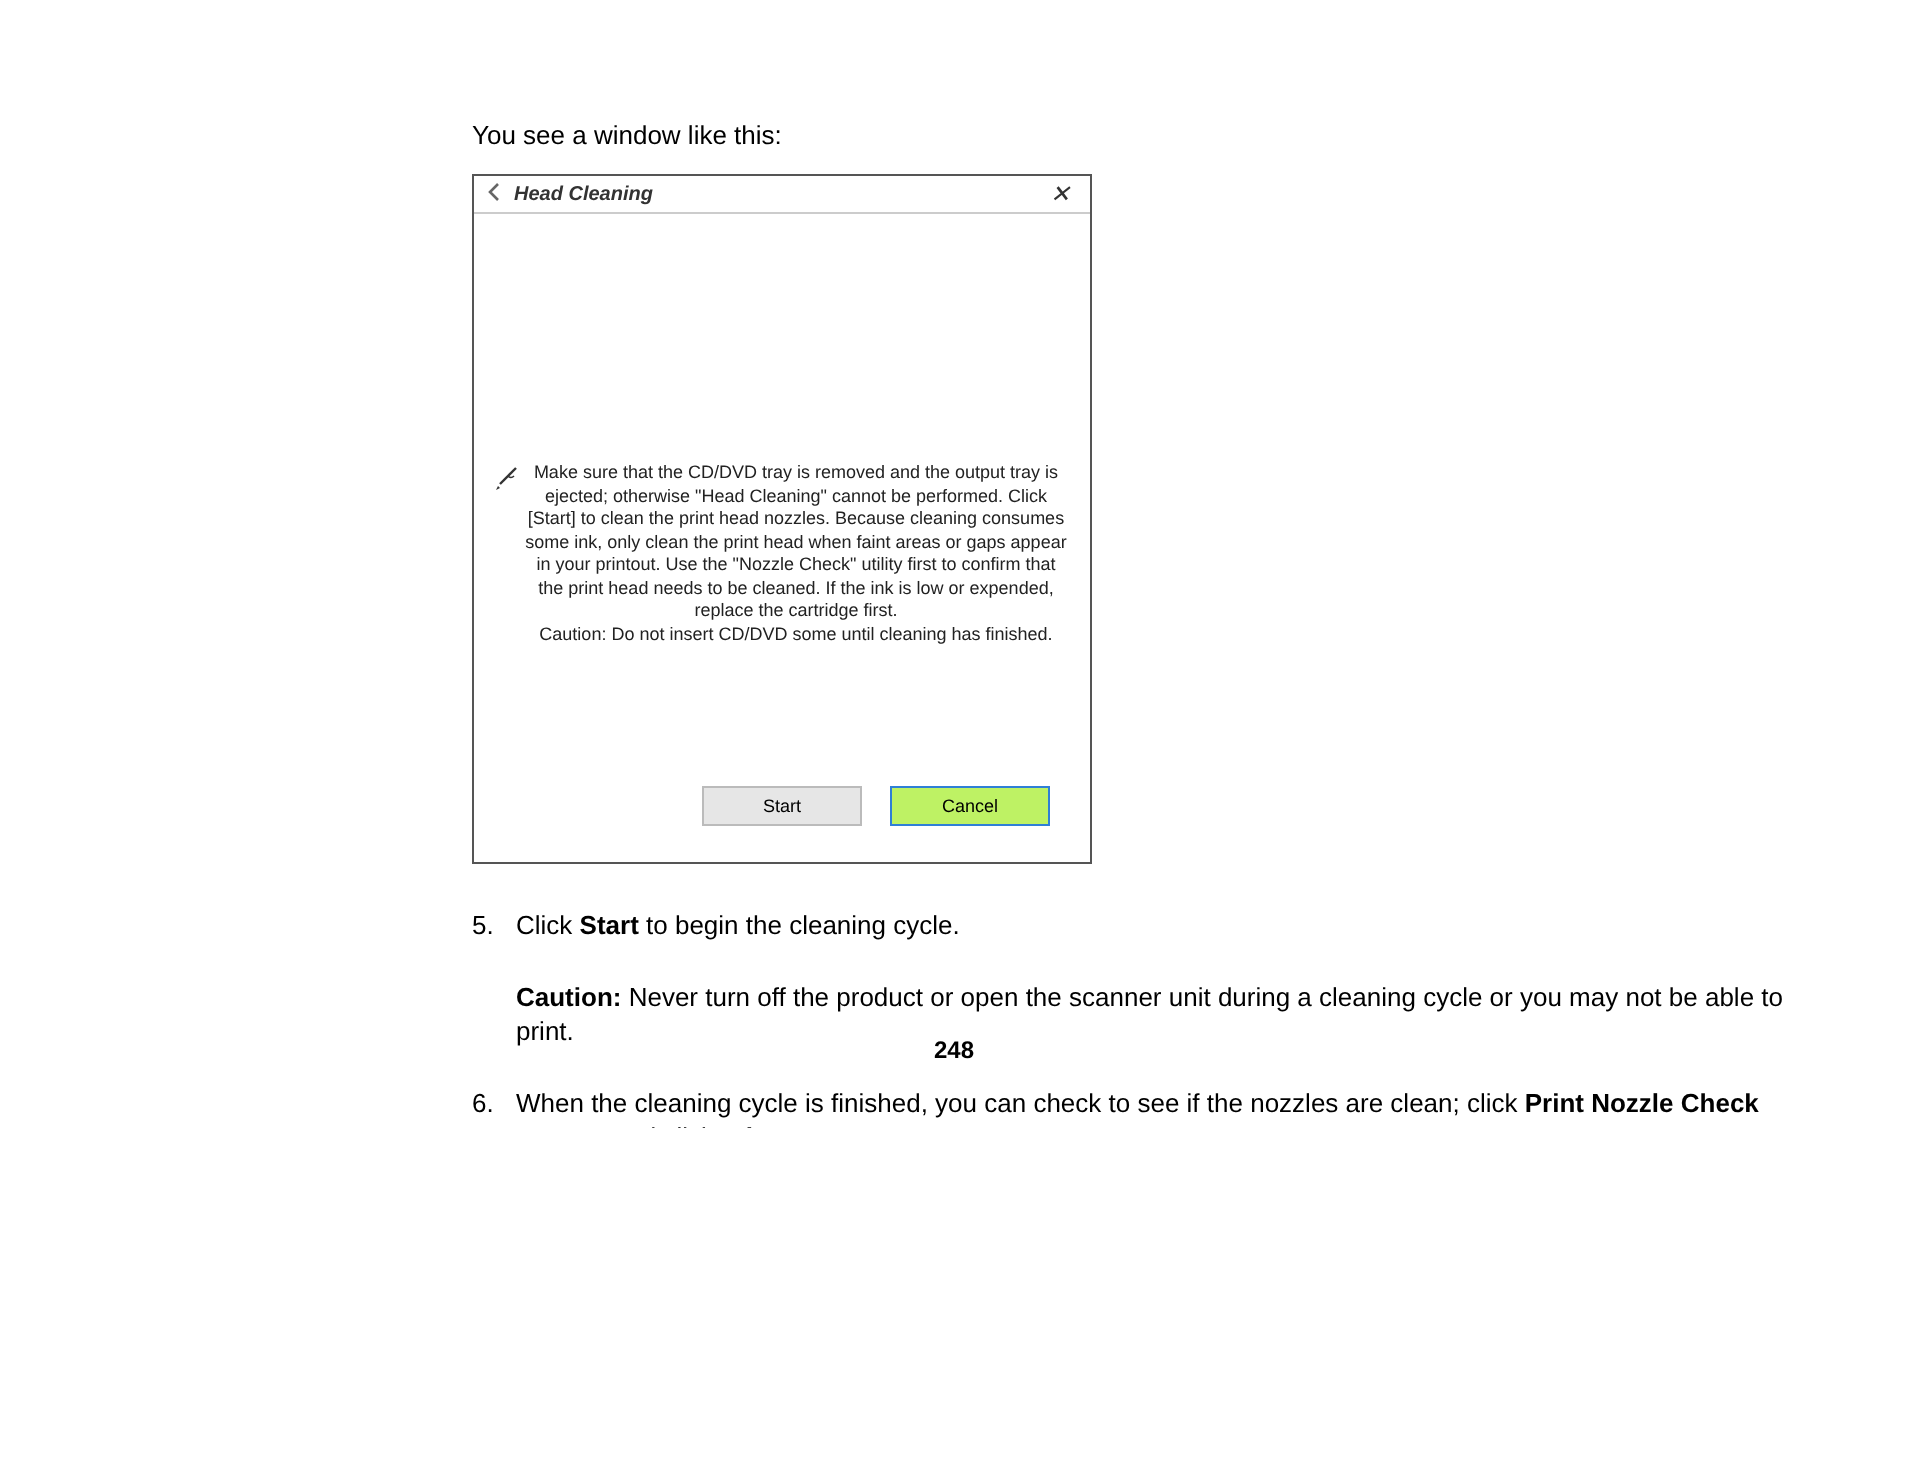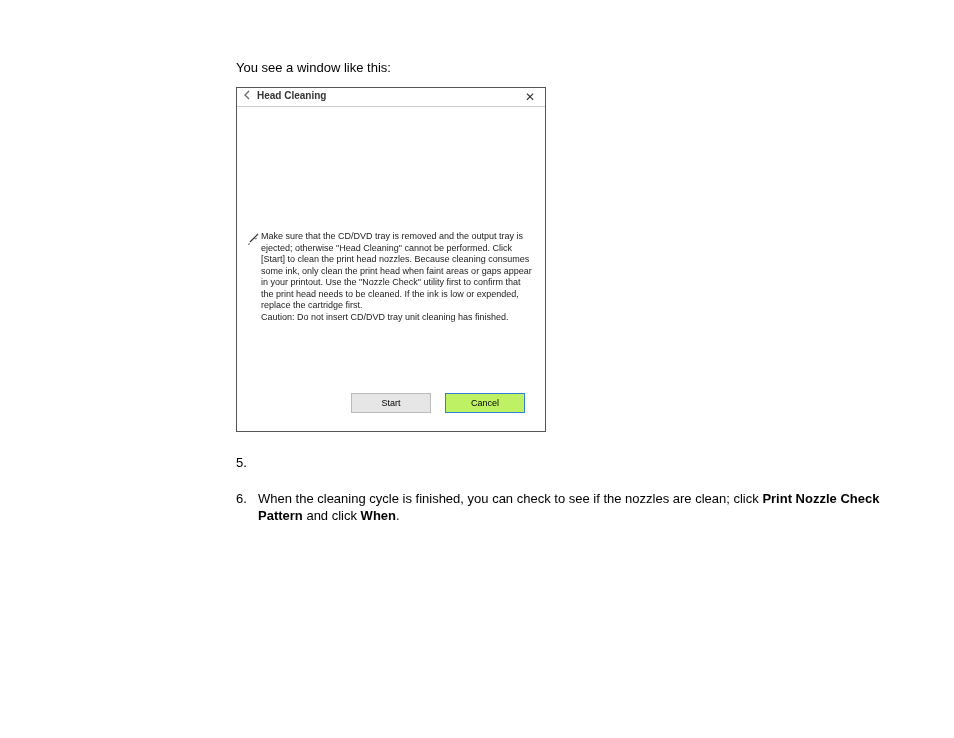--- a/index.html
+++ b/index.html
@@ -23,24 +23,26 @@
   }
   .dialog {
     margin-left: 24px;
     width: 310px;
     border: 1px solid #555;
     background: #fff;
     box-sizing: border-box;
   }
   .dialog-titlebar {
     display: flex;
+    align-items: center;
     font-size: 10px;
     padding: 2px 6px 2px 6px;
     font-weight: bold;
     color: #333;
+    font-style: italic;
   }
   .dialog-titlebar .back-icon {
     display: inline-block;
     width: 10px;
     font-weight: normal;
     color: #666;
     margin-right: 4px;
   }
   .dialog-titlebar .title-txt { flex: 1; }
   .dialog-titlebar .close-icon {
@@ -64,20 +66,21 @@
   .nozzle-icon {
     width: 18px;
     font-size: 12px;
     color: #333;
     padding-top: 1px;
   }
   .dialog-text {
     font-size: 9px;
     line-height: 1.28;
     color: #222;
+    text-align: center;
   }
   .dialog-buttons {
     display: flex;
     justify-content: flex-end;
     gap: 14px;
     padding: 4px 10px 10px 0;
   }
   .btn {
     width: 80px;
     height: 20px;
@@ -147,38 +150,45 @@
       <div class="dialog-msg-row">
         <div class="nozzle-icon">
           <svg width="14" height="14" viewBox="0 0 14 14">
             <path d="M11 2 L3 10" stroke="#333" stroke-width="1.2" fill="none"></path>
             <path d="M2 11 L1 13 L3 12 Z" fill="#333"></path>
             <path d="M7 6 C8 7 9 7 10 6" stroke="#333" stroke-width="0.8" fill="none"></path>
           </svg>
         </div>
         <div class="dialog-text">
           <span>Make sure that the CD/DVD tray is removed and the output tray is ejected; otherwise "Head Cleaning" cannot be performed. Click [Start] to clean the print head nozzles. Because cleaning consumes some ink, only clean the print head when faint areas or gaps appear in your printout. Use the "Nozzle Check" utility first to confirm that the print head needs to be cleaned. If the ink is low or expended, replace the cartridge first.</span><br>
-          <span>Caution: Do not insert CD/DVD tray unit cleaning has finished.</span>
+          <span>Caution: Do not insert CD/DVD some until cleaning has finished.</span>
         </div>
       </div>
       <div style="flex:1; min-height:66px;"></div>
       <div class="dialog-buttons">
         <div class="btn btn-start">Start</div>
         <div class="btn btn-cancel">Cancel</div>
       </div>
     </div>
   </div>
 
   <ol class="steps">
     <li>
       <span class="num">5.</span>
       <div class="body">
+        <div>
+          <span>Click </span><b>Start</b><span> to begin the cleaning cycle.</span>
+        </div>
+        <div class="caution-block">
+          <b>Caution:</b><span> Never turn off the product or open the scanner unit during a cleaning cycle or you may not be able to print.</span>
+        </div>
       </div>
     </li>
     <li>
       <span class="num">6.</span>
       <div class="body">
         <span>When the cleaning cycle is finished, you can check to see if the nozzles are clean; click </span><b>Print Nozzle Check Pattern</b><span> and click </span><b>When</b><span>.</span>
       </div>
     </li>
   </ol>
 
+  <div class="pgnum">248</div>
 </div>
 
 </body></html>

